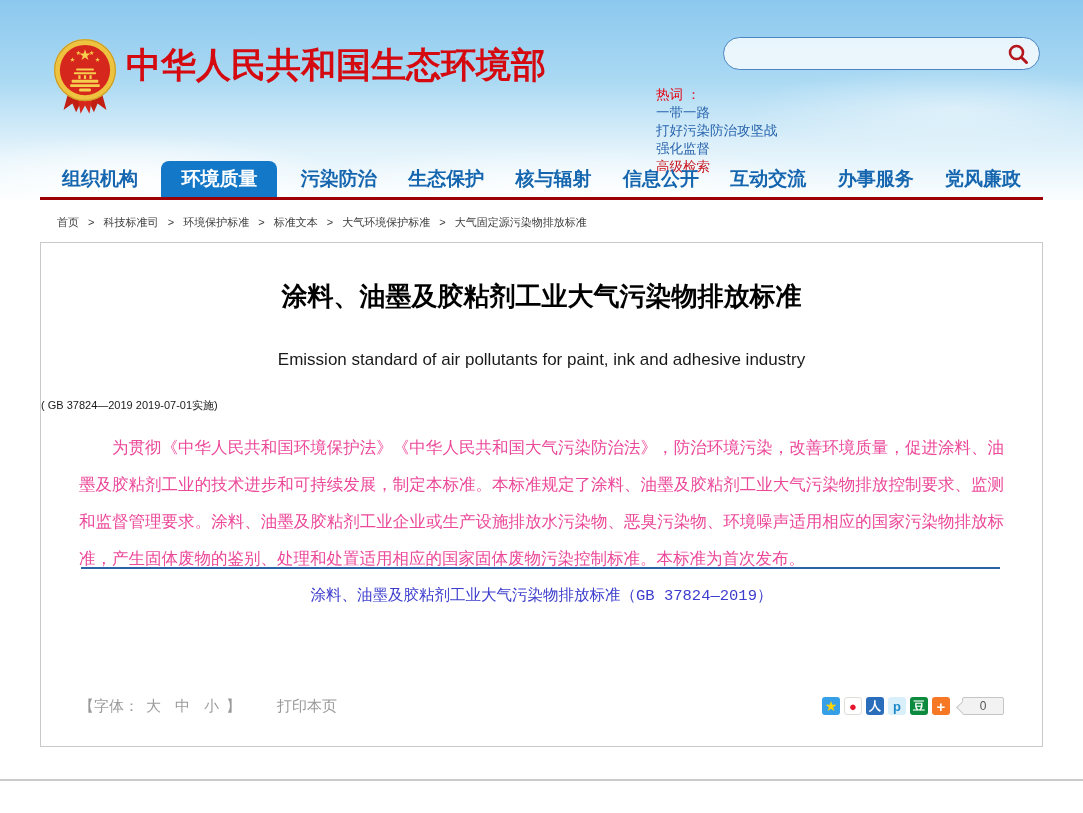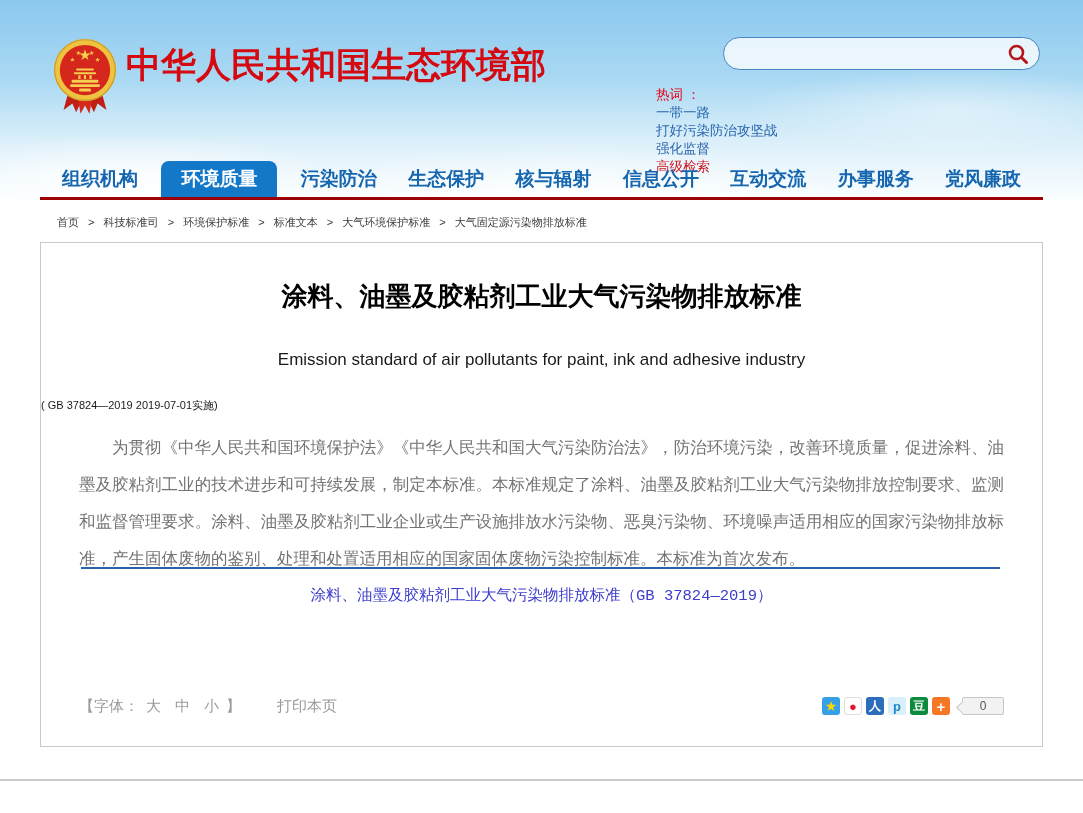--- a/index.html
+++ b/index.html
@@ -56,21 +56,21 @@
 
   
   .content-box {
     position:absolute; top:242px; left:40px; width:1003px; height:505px;
     background:#fff; border:1px solid #c9c9c9;
   }
   .article-title { text-align:center; margin-top:36px; font-size:26px; font-weight:bold; color:#000; }
   .subtitle-en { text-align:center; margin-top:36px; font-size:17px; color:#1a1a1a; }
   .gb-line { margin-top:28px; font-size:11px; color:#1a1a1a; }
   .paragraph {
-    margin:16px 38px 0 38px; font-size:16.5px; color:#737373; line-height:37px;
+    margin:16px 38px 0 38px; font-size:16.5px; color:#ec4899; line-height:37px;
     text-align:justify; text-indent:2em;
   }
   .blue-divider { position:absolute; left:40px; right:42px; top:324px; border:none; border-top:2px solid #2c62a7; }
   .attachment-link {
     position:absolute; top:342px; left:0; width:100%; text-align:center;
     font-size:15.5px; color:#3c3ccd; text-decoration:none; cursor:pointer;font-family:Liberation Mono, monospace;
   }
   .tools-row {
     position:absolute; left:38px; right:38px; top:452px; height:22px;
     display:flex; justify-content:space-between; align-items:center;

